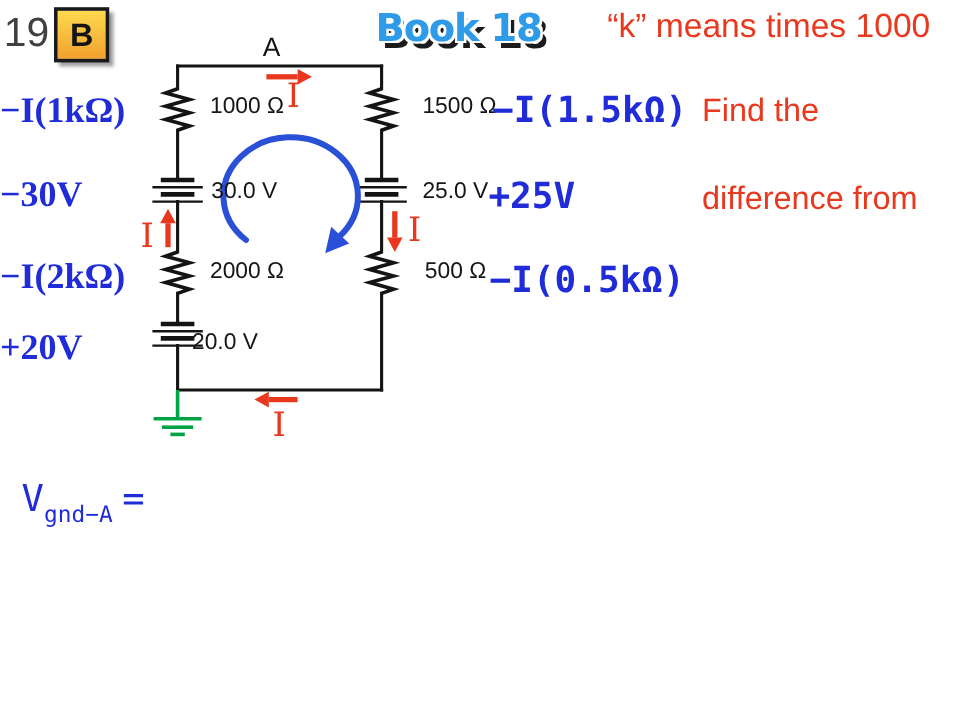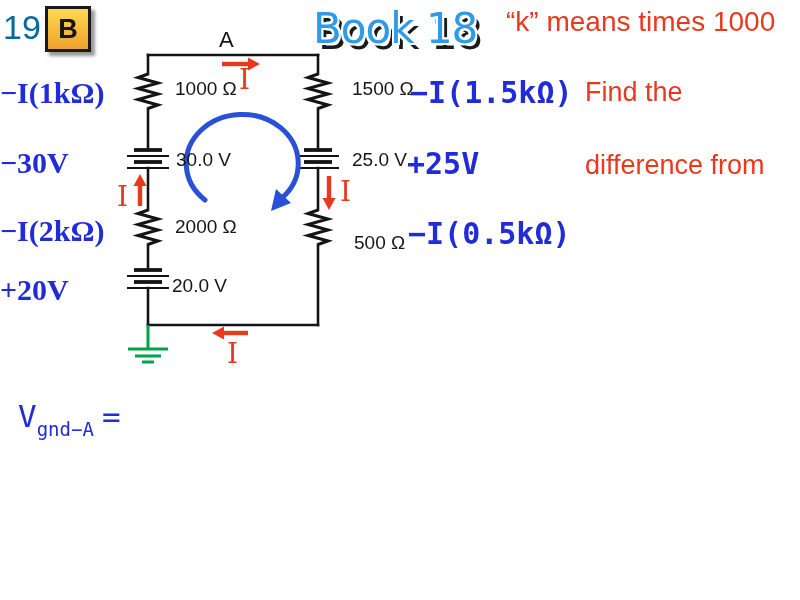--- a/index.html
+++ b/index.html
@@ -13,26 +13,26 @@
   .plate-long{stroke:var(--wire-black,#141414);stroke-width:2;}
   .plate-short{stroke:var(--wire-black,#141414);stroke-width:3.8;}
   .arrow{stroke:var(--red,#e8391f);stroke-width:4.4;fill:none;}
   .arrowhead{fill:var(--red,#e8391f);stroke:none;}
   .loop{stroke:var(--analysis-blue,#2b50d8);stroke-width:5;fill:none;stroke-linecap:round;}
   .loophead{fill:var(--analysis-blue,#2b50d8);stroke:none;}
   .gnd{stroke:var(--ground-green,#00a347);stroke-width:3;fill:none;}
 
   
   .lbl{position:absolute;white-space:nowrap;}
-  .page-num{left:2px;top:8px;width:40px;text-align:center;font-size:34px;color:#0369a1;}
+  .page-num{left:2px;top:8px;width:40px;text-align:center;font-size:34px;color:#404040;}
   .badge{left:45px;top:6px;width:40px;height:40px;border:3px solid #1a1a1a;
          background:linear-gradient(180deg,var(--badge-top,#ffd94e),var(--badge-bottom,#f0a12e));
          box-shadow:4px 4px 3px #9a9a9a;display:flex;align-items:center;justify-content:center;
          font-size:27px;font-weight:bold;color:#141414;}
-  .title{left:313px;top:4px;font-size:42px;font-weight:normal;letter-spacing:-1px;
+  .title{left:313px;top:4px;font-size:32px;font-weight:bold;letter-spacing:-1px;
          font-family:"DejaVu Sans",sans-serif;color:var(--title-blue,#2e9be8);
          text-shadow:-2px -2px 0 #fff,2px -2px 0 #fff,-2px 2px 0 #fff,2px 2px 0 #fff,
                      5px 6px 0 #1b1b1b;}
   .k-note{left:506px;top:6px;font-size:28px;color:var(--red,#e8391f);}
   .node-a{left:219px;top:27px;font-size:22px;color:#141414;}
   .rc-val{font-size:19px;line-height:22px;color:#161616;}
   .eq{font-family:"DejaVu Sans Mono",monospace;font-weight:bold;font-size:30px;line-height:30px;
       color:var(--label-blue,#1f2cd8);}
   .eq-r{text-align:left;font-family:Liberation Serif, serif;}
   .cur{font-family:"DejaVu Serif",serif;font-size:28px;line-height:28px;color:var(--red,#e8391f);}
@@ -127,24 +127,24 @@
       <span>B</span>
     </div>
   <div class="lbl title">Book 18</div>
   <div class="lbl k-note">“k” means times 1000</div>
 
   <div class="lbl node-a">A</div>
 
   <div class="lbl rc-val" style="left:175px;top:78px">1000 Ω</div>
   <div class="lbl rc-val" style="left:176px;top:149px">30.0 V</div>
   <div class="lbl rc-val" style="left:175px;top:216px">2000 Ω</div>
-  <div class="lbl rc-val" style="left:172px;top:275px">20.0 V</div>
+  <div class="lbl rc-val" style="left:160px;top:275px">20.0 V</div>
   <div class="lbl rc-val" style="left:352px;top:78px">1500 Ω</div>
   <div class="lbl rc-val" style="left:352px;top:149px">25.0 V</div>
-  <div class="lbl rc-val" style="left:354px;top:232px">500 Ω</div>
+  <div class="lbl rc-val" style="left:354px;top:216px">500 Ω</div>
 
   <div class="lbl eq eq-r" style="left:0;width:134px;top:78px">−I(1kΩ)</div>
   <div class="lbl eq eq-r" style="left:0;width:120px;top:148px">−30V</div>
   <div class="lbl eq eq-r" style="left:0;width:134px;top:216px">−I(2kΩ)</div>
   <div class="lbl eq eq-r" style="left:0;width:118px;top:275px">+20V</div>
   <div class="lbl eq" style="left:410px;top:78px">−I(1.5kΩ)</div>
   <div class="lbl eq" style="left:407px;top:149px">+25V</div>
   <div class="lbl eq" style="left:408px;top:219px">−I(0.5kΩ)</div>
 
   <div class="lbl cur" style="left:239px;top:66px">I</div>

